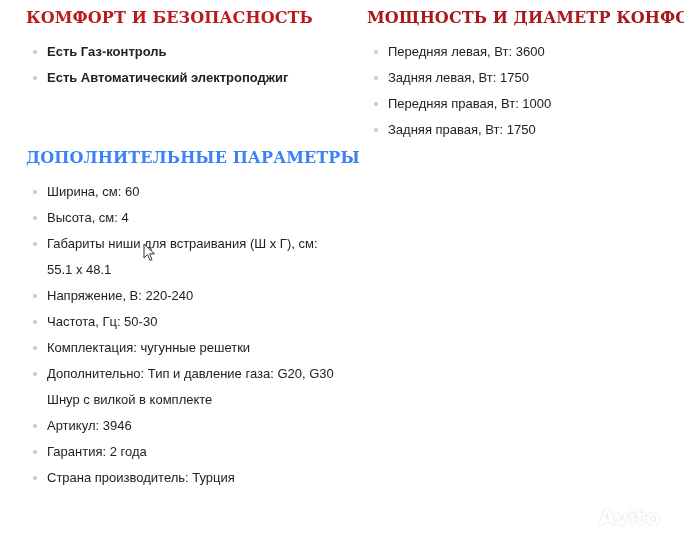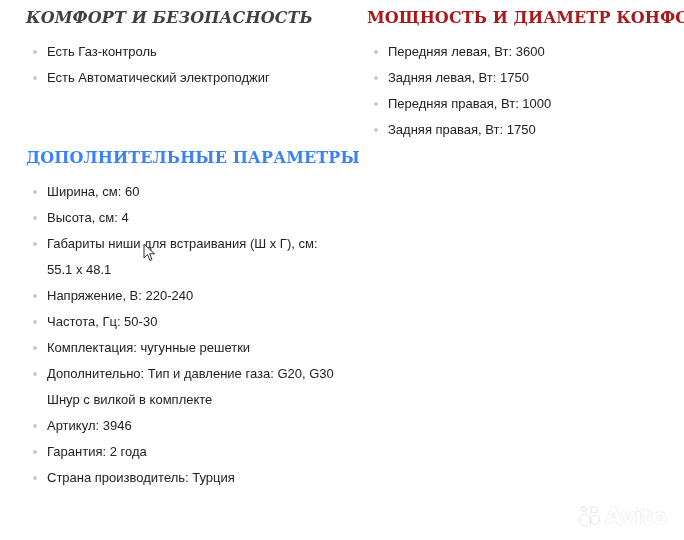--- a/index.html
+++ b/index.html
@@ -47,59 +47,60 @@
       top: 11px;
       width: 4px;
       height: 4px;
       border-radius: 50%;
       background: #c9c9c9;
     }
     .section li .text {
       display: block;
     }
     #sec-comfort { left: 26px; top: 8px; width: 320px; }
-    #sec-comfort ul { margin-top: 11px; }
+    #sec-comfort ul { margin-top: 11px; font-weight: bold; }
     #sec-power { left: 367px; top: 8px; width: 320px; }
     #sec-power ul { margin-top: 11px; }
     #sec-extra { left: 26px; top: 148px; width: 320px; }
     #sec-extra ul { margin-top: 11px; }
     .cursor {
       position: absolute;
       left: 143px;
       top: 243px;
       width: 14px;
       height: 20px;
     }
     .watermark {
       position: absolute;
       left: 578px;
       top: 502px;
       width: 100px;
       height: 28px;
       display: flex;
       align-items: center;
       opacity: 0.9;
+      flex-direction: column;
     }
     .watermark .wm-text {
       font-family: "DejaVu Sans", "Liberation Sans", sans-serif;
       font-weight: bold;
       font-size: 22px;
       color: #ffffff;
       text-shadow: 0 0 2px rgba(0,0,0,0.18), 0 0 1px rgba(0,0,0,0.12);
       margin-left: 3px;
       letter-spacing: -0.5px;
     }
   </style>
 </head>
 <body>
 
 <div class="page">
 
   <div class="section" id="sec-comfort">
-    <h2 style="color:#404040;font-style:italic;">КОМФОРТ И БЕЗОПАСНОСТЬ</h2>
+    <h2 style="color:#b91c1c;">КОМФОРТ И БЕЗОПАСНОСТЬ</h2>
     <ul>
       <li>
           <span class="bullet"></span>
           <span class="text">Есть Газ-контроль</span>
         </li>
       <li>
           <span class="bullet"></span>
           <span class="text">Есть Автоматический электроподжиг</span>
         </li>
     </ul>

